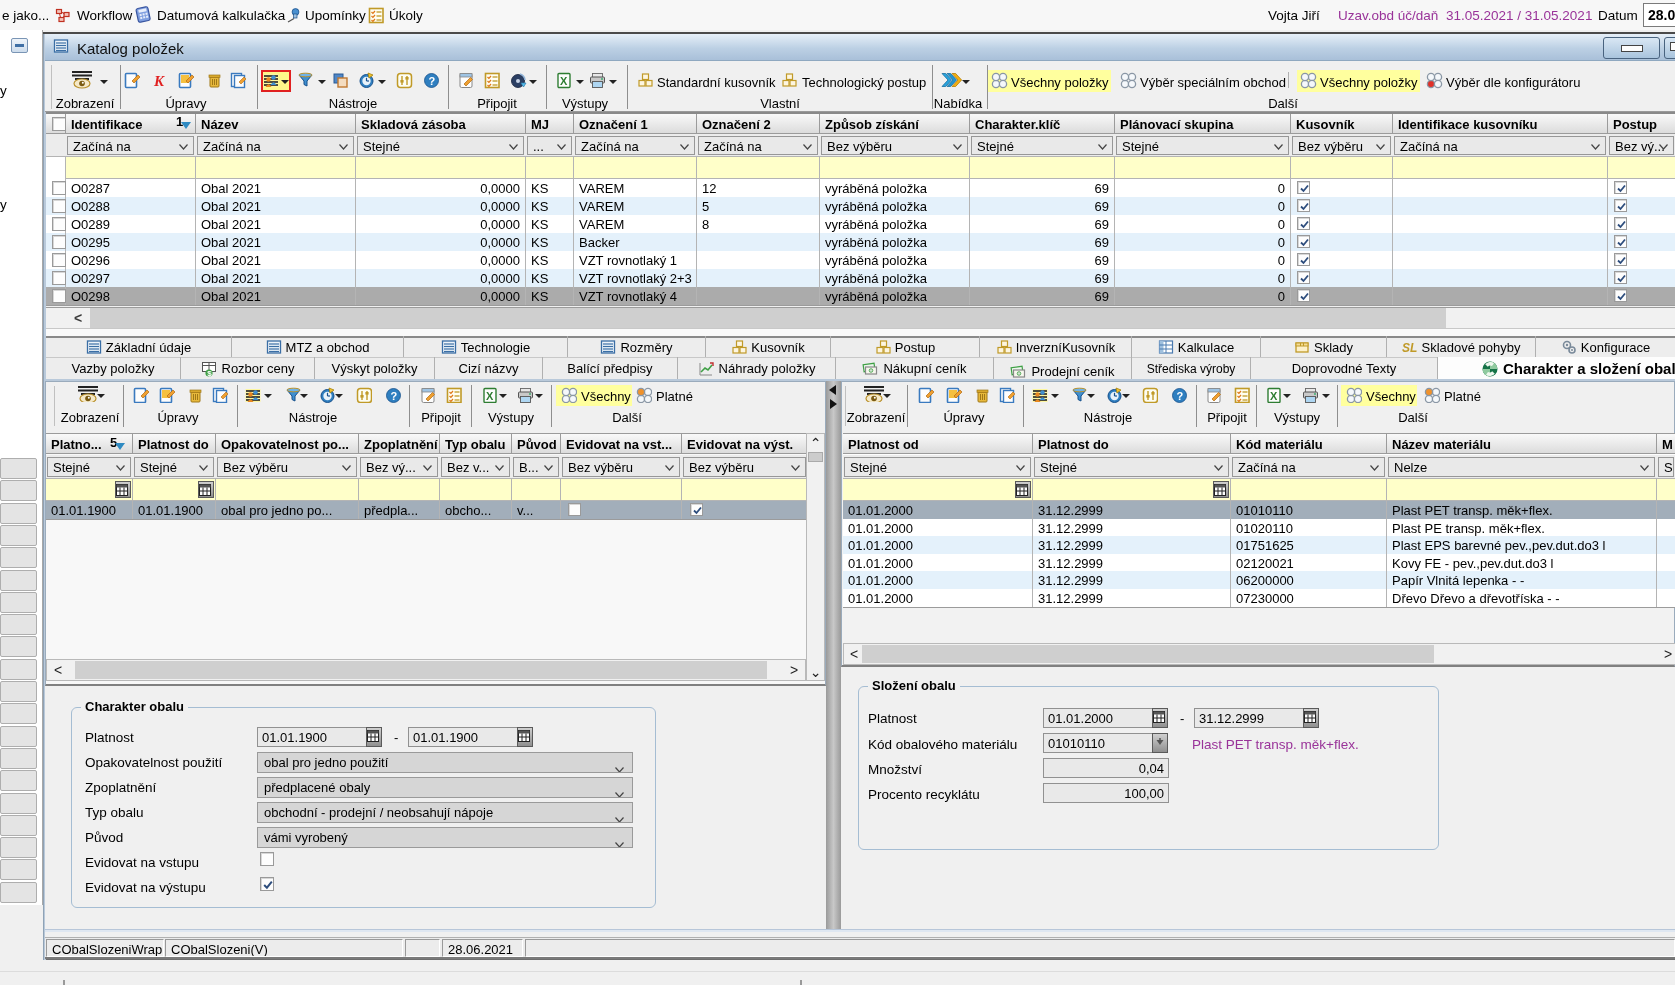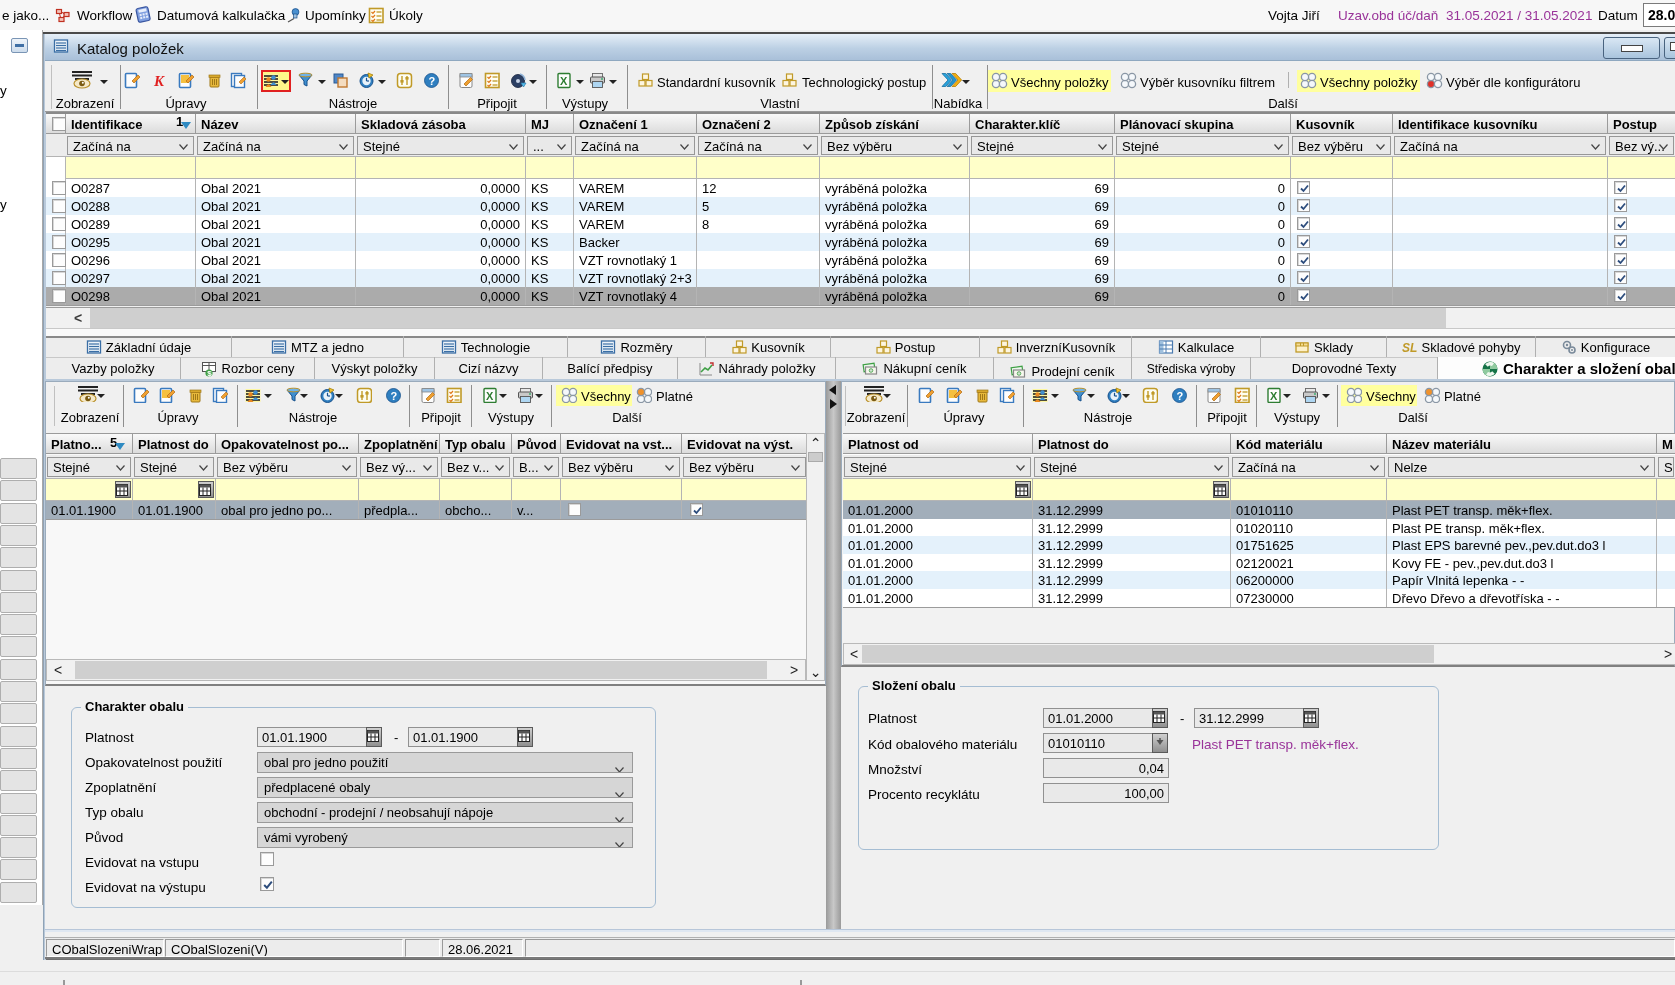--- a/index.html
+++ b/index.html
@@ -265,21 +265,21 @@
       <circle cx="12" cy="12" r="3.6" fill="#f5f8fb" stroke="#8a97a5" stroke-width="1.3"></circle>
       <circle cx="5" cy="5" r="3.6" fill="#f5f8fb" stroke="#8a97a5" stroke-width="1.3"></circle>
     </svg></div>
 <div class="txt" style="left:1011px;top:76px">Všechny položky</div>
 <div class="ic" style="left:1120px;top:72px"><svg width="17" height="17" viewBox="0 0 17 17" style="">
       <circle cx="12" cy="5" r="3.6" fill="#f5f8fb" stroke="#8a97a5" stroke-width="1.3"></circle>
       <circle cx="5" cy="12" r="3.6" fill="#f5f8fb" stroke="#8a97a5" stroke-width="1.3"></circle>
       <circle cx="12" cy="12" r="3.6" fill="#f5f8fb" stroke="#8a97a5" stroke-width="1.3"></circle>
       <circle cx="5" cy="5" r="3.6" fill="#f5f8fb" stroke="#8a97a5" stroke-width="1.3"></circle>
     </svg></div>
-<div class="txt" style="left:1140px;top:76px">Výběr kusovníku filtrem</div>
+<div class="txt" style="left:1140px;top:76px">Výběr speciálním obchod</div>
 <div class="sep" style="left:1288px;top:72px;height:16px;background:#b0b0b0"></div>
 <div class="ab ylw" style="left:1297px;top:70px;width:123px;height:22px;background:#ffff9e"></div>
 <div class="ic" style="left:1300px;top:72px"><svg width="17" height="17" viewBox="0 0 17 17" style="">
       <circle cx="12" cy="5" r="3.6" fill="#f5f8fb" stroke="#8a97a5" stroke-width="1.3"></circle>
       <circle cx="5" cy="12" r="3.6" fill="#f5f8fb" stroke="#8a97a5" stroke-width="1.3"></circle>
       <circle cx="12" cy="12" r="3.6" fill="#f5f8fb" stroke="#8a97a5" stroke-width="1.3"></circle>
       <circle cx="5" cy="5" r="3.6" fill="#f5f8fb" stroke="#8a97a5" stroke-width="1.3"></circle>
     </svg></div>
 <div class="txt" style="left:1320px;top:76px">Všechny položky</div>
 <div class="ic" style="left:1426px;top:72px"><svg width="17" height="17" viewBox="0 0 17 17" style="">
@@ -463,21 +463,21 @@
 <div class="tab" style="left:232px;top:336px;width:172px;display:flex;align-items:center;justify-content:center;gap:4px;padding-top:1px">
     <span style="display:inline-flex">
       <svg width="16" height="16" viewBox="0 0 16 16" style="">
         <rect x="1.5" y="2" width="13" height="12" fill="#eef4fa" stroke="#3a6ea5" stroke-width="1.3"></rect>
         <line x1="3" y1="5" x2="13" y2="5" stroke="#3a6ea5" stroke-width="1.2"></line>
         <line x1="3" y1="7.5" x2="13" y2="7.5" stroke="#3a6ea5" stroke-width="1.2"></line>
         <line x1="3" y1="10" x2="13" y2="10" stroke="#3a6ea5" stroke-width="1.2"></line>
         <line x1="3" y1="12.5" x2="13" y2="12.5" stroke="#3a6ea5" stroke-width="1.2"></line>
       </svg>
     </span>
-    <span style="font-size:13px;white-space:nowrap">MTZ a jedno</span>
+    <span style="font-size:13px;white-space:nowrap">MTZ a obchod</span>
   </div>
 <div class="tab" style="left:404px;top:336px;width:164px;display:flex;align-items:center;justify-content:center;gap:4px;padding-top:1px">
     <span style="display:inline-flex">
       <svg width="16" height="16" viewBox="0 0 16 16" style="">
         <rect x="1.5" y="2" width="13" height="12" fill="#eef4fa" stroke="#3a6ea5" stroke-width="1.3"></rect>
         <line x1="3" y1="5" x2="13" y2="5" stroke="#3a6ea5" stroke-width="1.2"></line>
         <line x1="3" y1="7.5" x2="13" y2="7.5" stroke="#3a6ea5" stroke-width="1.2"></line>
         <line x1="3" y1="10" x2="13" y2="10" stroke="#3a6ea5" stroke-width="1.2"></line>
         <line x1="3" y1="12.5" x2="13" y2="12.5" stroke="#3a6ea5" stroke-width="1.2"></line>
       </svg>

